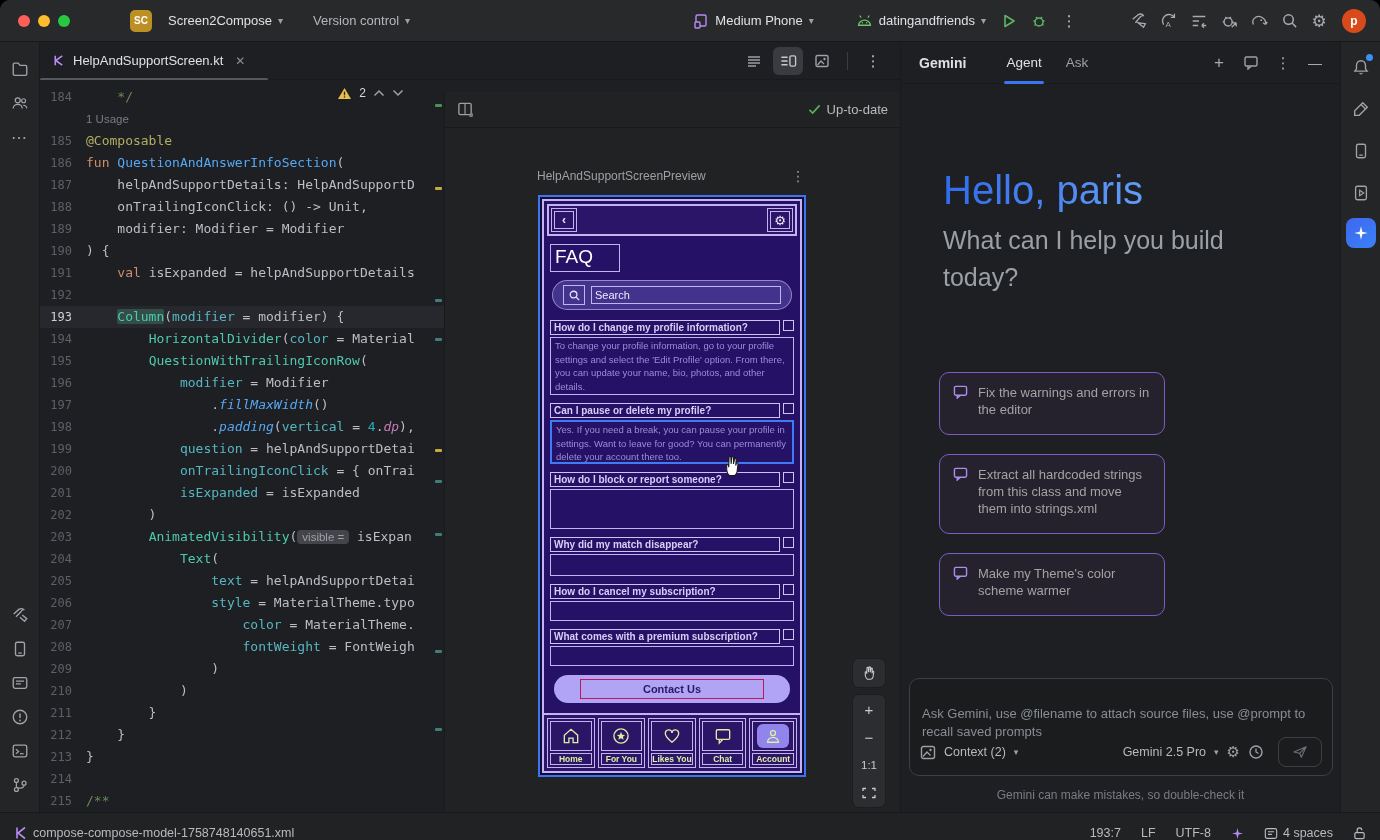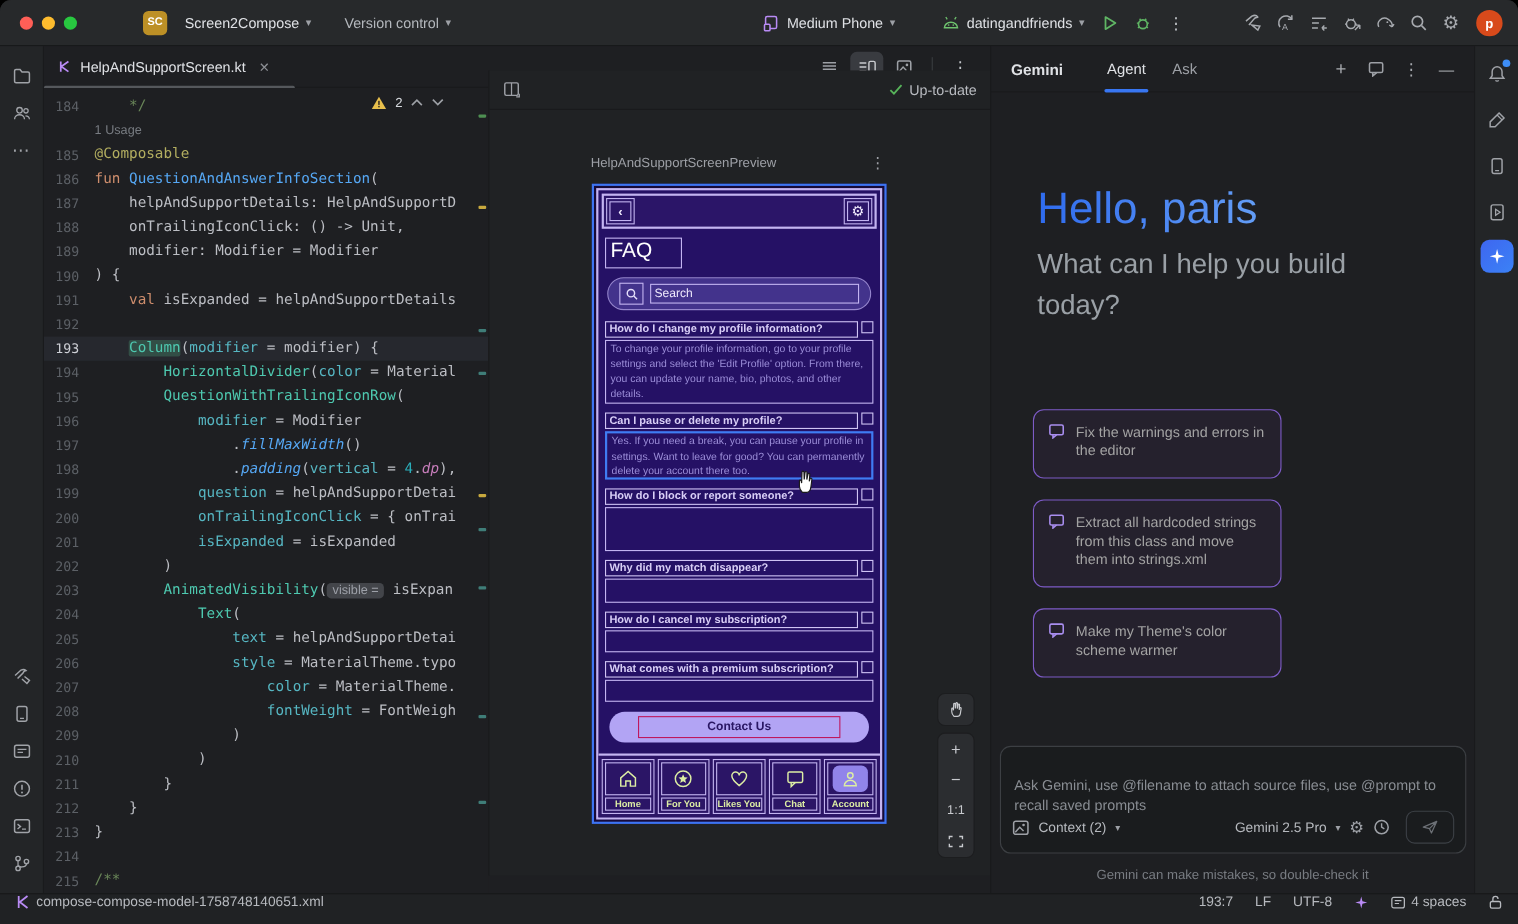--- a/index.html
+++ b/index.html
@@ -63,21 +63,21 @@
   .tok-m2{color:#4ec9b0;background:rgba(78,160,120,.32);border-radius:2px}
   .tok-p{color:#56b6c2}.tok-n{color:#2aacb8}
   .tok-e{color:#56a8f5;font-style:italic}.tok-d{color:#c77dbb;font-style:italic}
   .tok-h{background:#43454a;color:#9da0a8;border-radius:4px;padding:1px 5px;font-size:11.5px;
     font-family:"Liberation Sans",sans-serif;}
   .inspect { position:absolute; right:40px; top:6px; display:flex; align-items:center; gap:7px;
     color:#d5d8dd; font-size:12px; z-index:4;}
   .stripe-mark { position:absolute; right:2px; width:7px; height:3px; border-radius:1px; }
 
   
-  .preview { position:absolute; left:444px; top:64px; width:456px; height:732px; background:#202224;
+  .preview { position:absolute; left:444px; top:92px; width:456px; height:732px; background:#202224;
     border-left:1px solid #191a1c; }
   .pv-top { position:absolute; left:0; top:0; width:100%; height:36px; border-bottom:1px solid #191a1c;
     display:flex; align-items:center; padding:0 12px; }
   .uptodate { margin-left:auto; display:flex; align-items:center; gap:6px; color:#b8bbc0; font-size:13px; }
   .pv-label { position:absolute; left:92px; top:76px; width:268px; display:flex; align-items:center;
     color:#9da0a6; font-size:12px; }
   .pv-label .dots { margin-left:auto; color:#9da0a6; font-size:14px; }
 
   
   .phone { position:absolute; left:93px; top:103px; width:268px; height:582px;
@@ -145,21 +145,21 @@
     border:1px solid #3c3f43; border-radius:10px; padding:26px 12px; }
   .g-ph { color:#898d93; font-size:13px; line-height:18px; }
   .g-irow { position:absolute; left:10px; right:10px; bottom:8px; display:flex; align-items:center; gap:8px;
     color:#b6b9be; font-size:12.5px; }
   .g-send { width:44px; height:30px; border:1px solid #3c4046; border-radius:8px; display:flex;
     align-items:center; justify-content:center; margin-left:6px; }
   .g-note { position:absolute; left:0; top:746px; width:100%; text-align:center; color:#787c82; font-size:12px; }
 
   
   .statusbar { position:absolute; left:0; top:812px; width:1380px; height:28px; background:#202224;
-    border-top:1px solid #171819; display:flex; align-items:flex-start; padding:0 14px; color:#b7babf; font-size:12.5px;gap:21px; }
+    border-top:1px solid #171819; display:flex; align-items:flex-end; padding:0 14px; color:#b7babf; font-size:12.5px;gap:21px; }
   .sb-right { margin-left:auto; display:flex; align-items:center; gap:20px; }
   .sb-it { display:flex; align-items:center; gap:5px; }
 </style>
 </head>
 <body>
 
 <div id="app">
 
   <div class="titlebar">
     <div class="lights">

